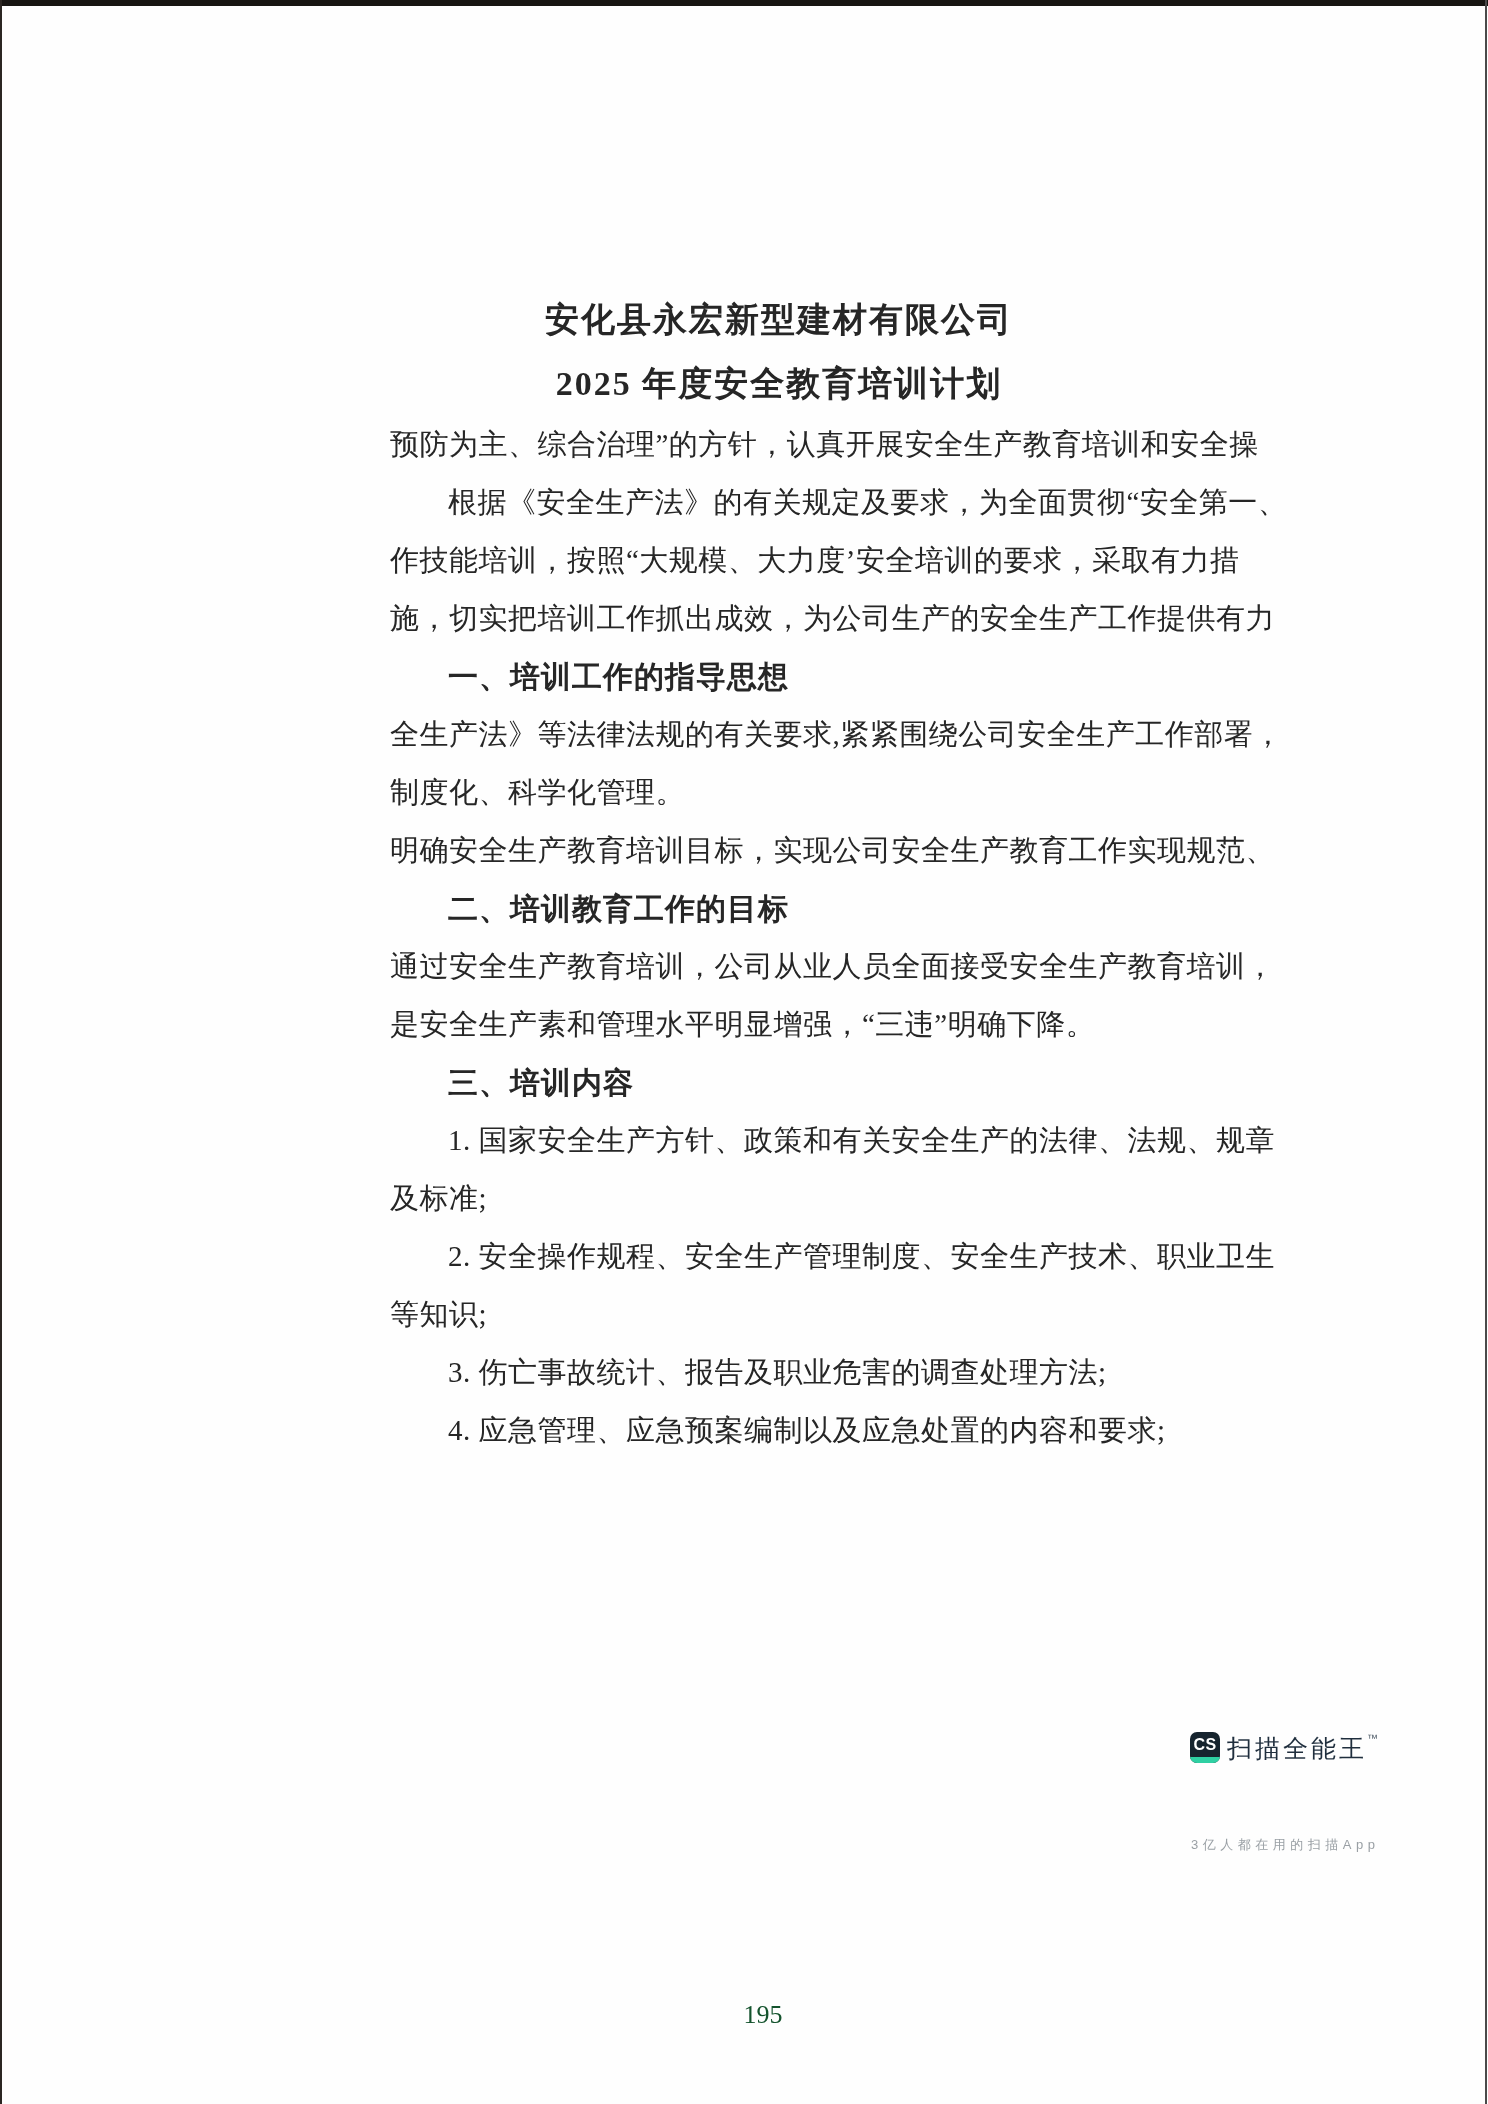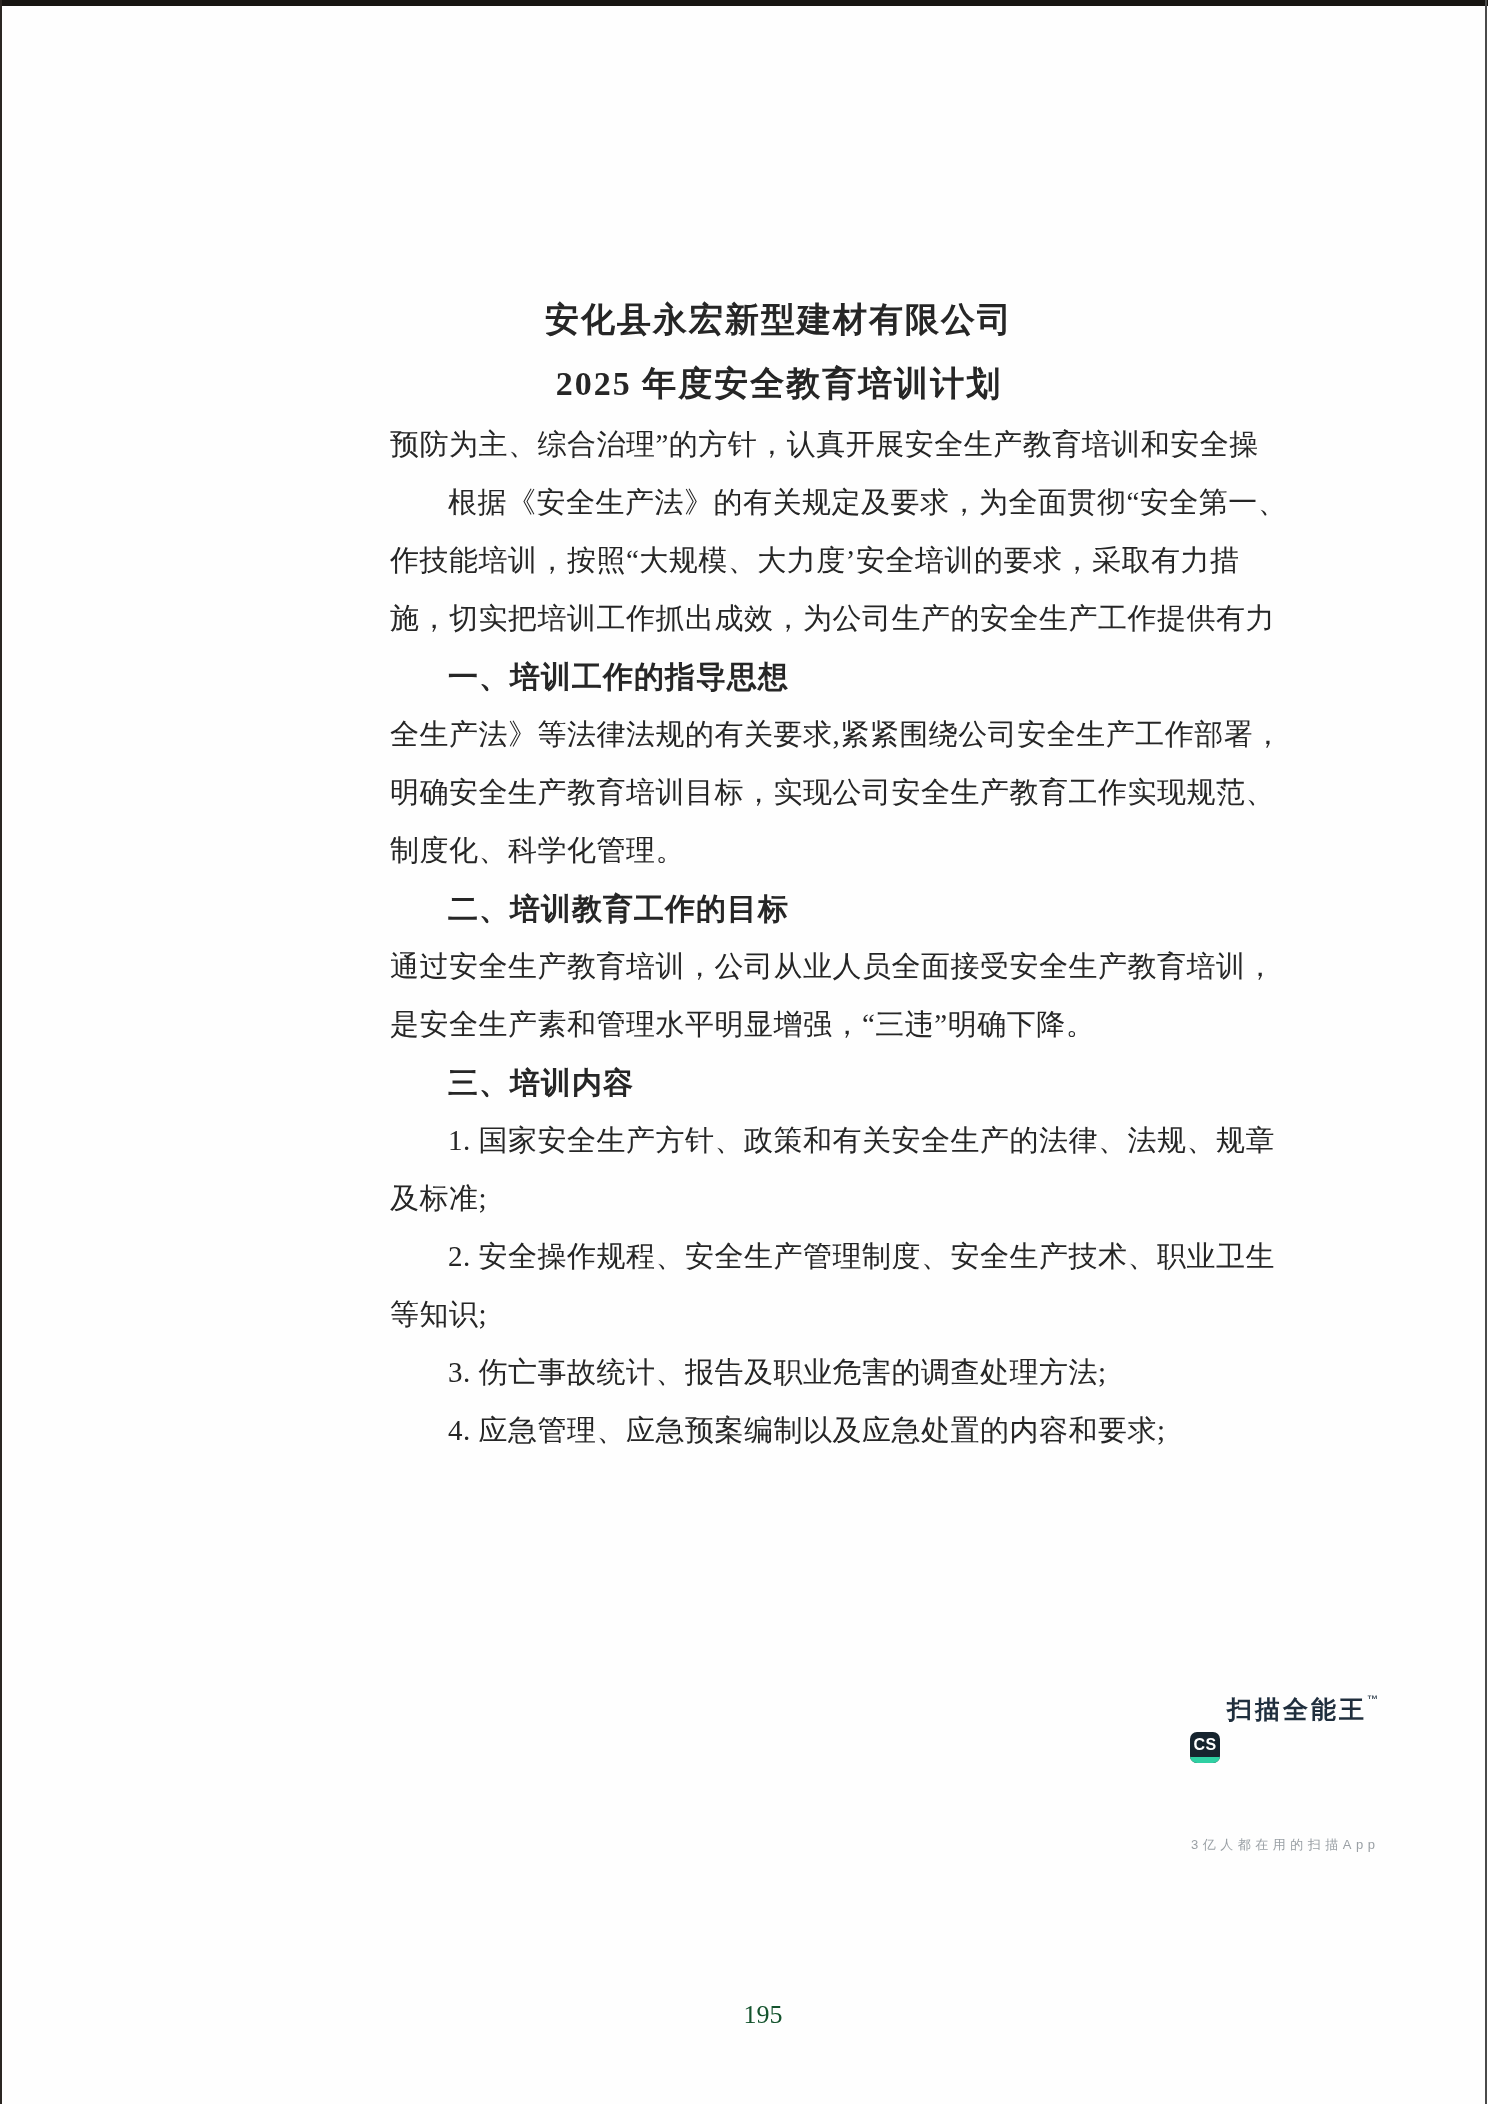--- a/index.html
+++ b/index.html
@@ -71,23 +71,23 @@
   }
   .cs-badge-letters {
     font-family: "Liberation Sans", sans-serif;
     font-weight: bold;
     font-size: 16px;
     color: #ffffff;
     margin-bottom: 5px;
     letter-spacing: 0.5px;
   }
   .cs-brand {
-    position: absolute; left: 1227px; top: 1693px;
+    position: absolute; left: 1227px; top: 1732px;
     font-family: "Liberation Sans", sans-serif;
-    font-weight: bold;
+    font-weight: normal;
     font-size: 25px;
     color: #1f2e3d;
     letter-spacing: 3px;
     white-space: nowrap;
   }
   .cs-tm {
     font-size: 11px;
     vertical-align: top;
     letter-spacing: 0;
     color: #44525f;
@@ -115,22 +115,22 @@
     <div class="line title-line">2025 年度安全教育培训计划</div>
 
     <div class="line">预防为主、综合治理”的方针，认真开展安全生产教育培训和安全操</div>
     <div class="line indent">根据《安全生产法》的有关规定及要求，为全面贯彻“安全第一、</div>
     <div class="line">作技能培训，按照“大规模、大力度’安全培训的要求，采取有力措</div>
     <div class="line">施，切实把培训工作抓出成效，为公司生产的安全生产工作提供有力</div>
 
     <div class="line heading">一、培训工作的指导思想</div>
 
     <div class="line">全生产法》等法律法规的有关要求,紧紧围绕公司安全生产工作部署，</div>
+    <div class="line">制度化、科学化管理。</div>
     <div class="line">明确安全生产教育培训目标，实现公司安全生产教育工作实现规范、</div>
-    <div class="line">制度化、科学化管理。</div>
 
     <div class="line heading">二、培训教育工作的目标</div>
 
     <div class="line">通过安全生产教育培训，公司从业人员全面接受安全生产教育培训，</div>
     <div class="line">是安全生产素和管理水平明显增强，“三违”明确下降。</div>
 
     <div class="line heading">三、培训内容</div>
 
     <div class="line indent">1. 国家安全生产方针、政策和有关安全生产的法律、法规、规章</div>
     <div class="line">及标准;</div>

